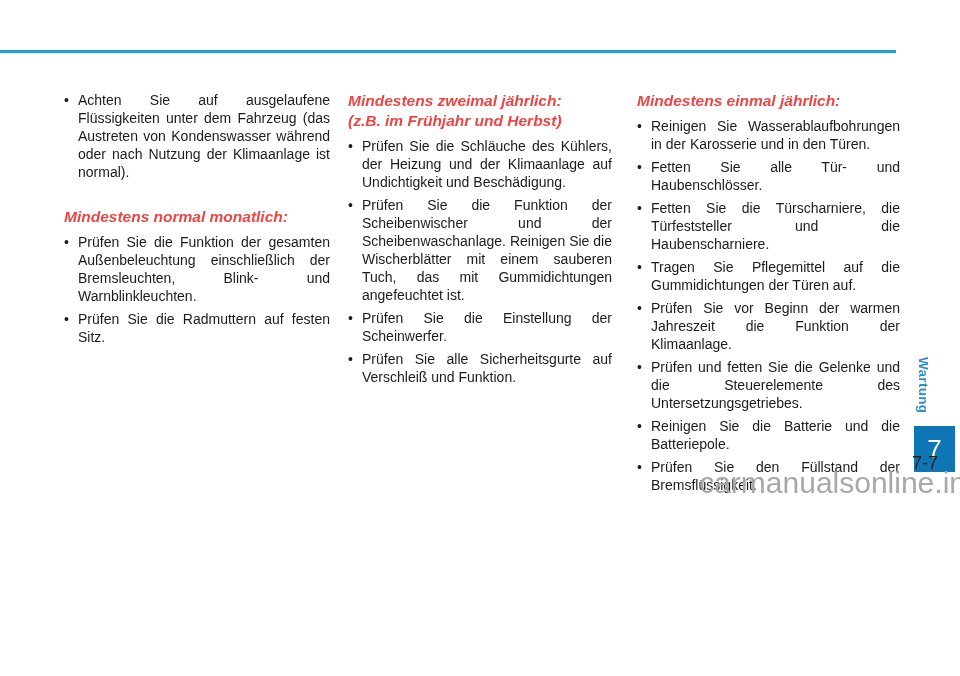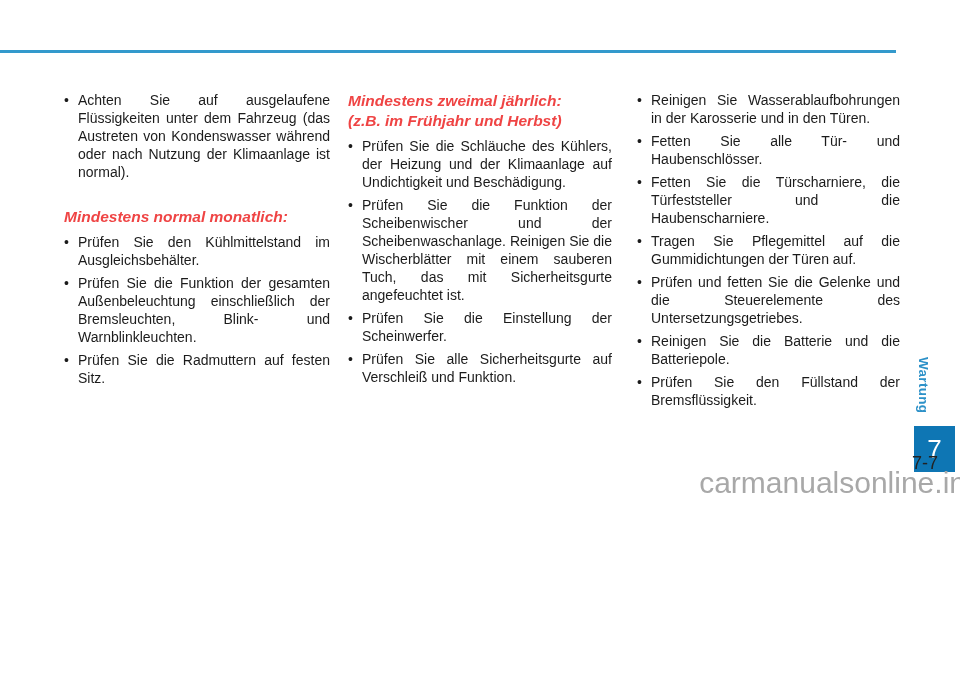--- a/index.html
+++ b/index.html
@@ -108,43 +108,44 @@
 <div class="page">
 
   <div class="top-rule"></div>
 
   <div class="col col1">
     <ul class="bullets">
       <li>Achten Sie auf ausgelaufene Flüssigkeiten unter dem Fahrzeug (das Austreten von Kondenswasser während oder nach Nutzung der Klimaanlage ist normal).</li>
     </ul>
     <h2 class="heading monthly">Mindestens normal monatlich:</h2>
     <ul class="bullets">
-      <li>Prüfen Sie den Kühlmittelstand im Ausgleichsbehälter.</li>
       <li>Prüfen Sie die Funktion der gesamten Außenbeleuchtung einschließlich der Bremsleuchten, Blink- und Warnblinkleuchten.</li>
       <li>Prüfen Sie die Radmuttern auf festen Sitz.</li>
     </ul>
   </div>
 
   <div class="col col2">
     <h2 class="heading stacked">Mindestens zweimal jährlich:</h2>
     <h2 class="heading">(z.B. im Frühjahr und Herbst)</h2>
     <ul class="bullets">
       <li>Prüfen Sie die Schläuche des Kühlers, der Heizung und der Klimaanlage auf Undichtigkeit und Beschädigung.</li>
-      <li>Prüfen Sie die Funktion der Scheibenwischer und der Scheibenwaschanlage. Reinigen Sie die Wischerblätter mit einem sauberen Tuch, das mit Sicherheitsgurte angefeuchtet ist.</li>
+      <li>Prüfen Sie die Funktion der Scheibenwischer und der Scheibenwaschanlage. Reinigen Sie die Wischerblätter mit einem sauberen Tuch, das mit Gummidichtungen angefeuchtet ist.</li>
       <li>Prüfen Sie die Einstellung der Scheinwerfer.</li>
       <li>Prüfen Sie alle Sicherheitsgurte auf Verschleiß und Funktion.</li>
     </ul>
   </div>
 
   <div class="col col3">
+    <h2 class="heading">Mindestens einmal jährlich:</h2>
     <ul class="bullets">
       <li>Reinigen Sie Wasserablaufbohrungen in der Karosserie und in den Türen.</li>
       <li>Fetten Sie alle Tür- und Haubenschlösser.</li>
       <li>Fetten Sie die Türscharniere, die Türfeststeller und die Haubenscharniere.</li>
       <li>Tragen Sie Pflegemittel auf die Gummidichtungen der Türen auf.</li>
+      <li>Prüfen Sie vor Beginn der warmen Jahreszeit die Funktion der Klimaanlage.</li>
       <li>Prüfen und fetten Sie die Gelenke und die Steuerelemente des Untersetzungsgetriebes.</li>
       <li>Reinigen Sie die Batterie und die Batteriepole.</li>
       <li>Prüfen Sie den Füllstand der Bremsflüssigkeit.</li>
     </ul>
   </div>
 
   <div class="side-tab-label">Wartung</div>
 
   <div class="chapter-box">
     <span>7</span>

